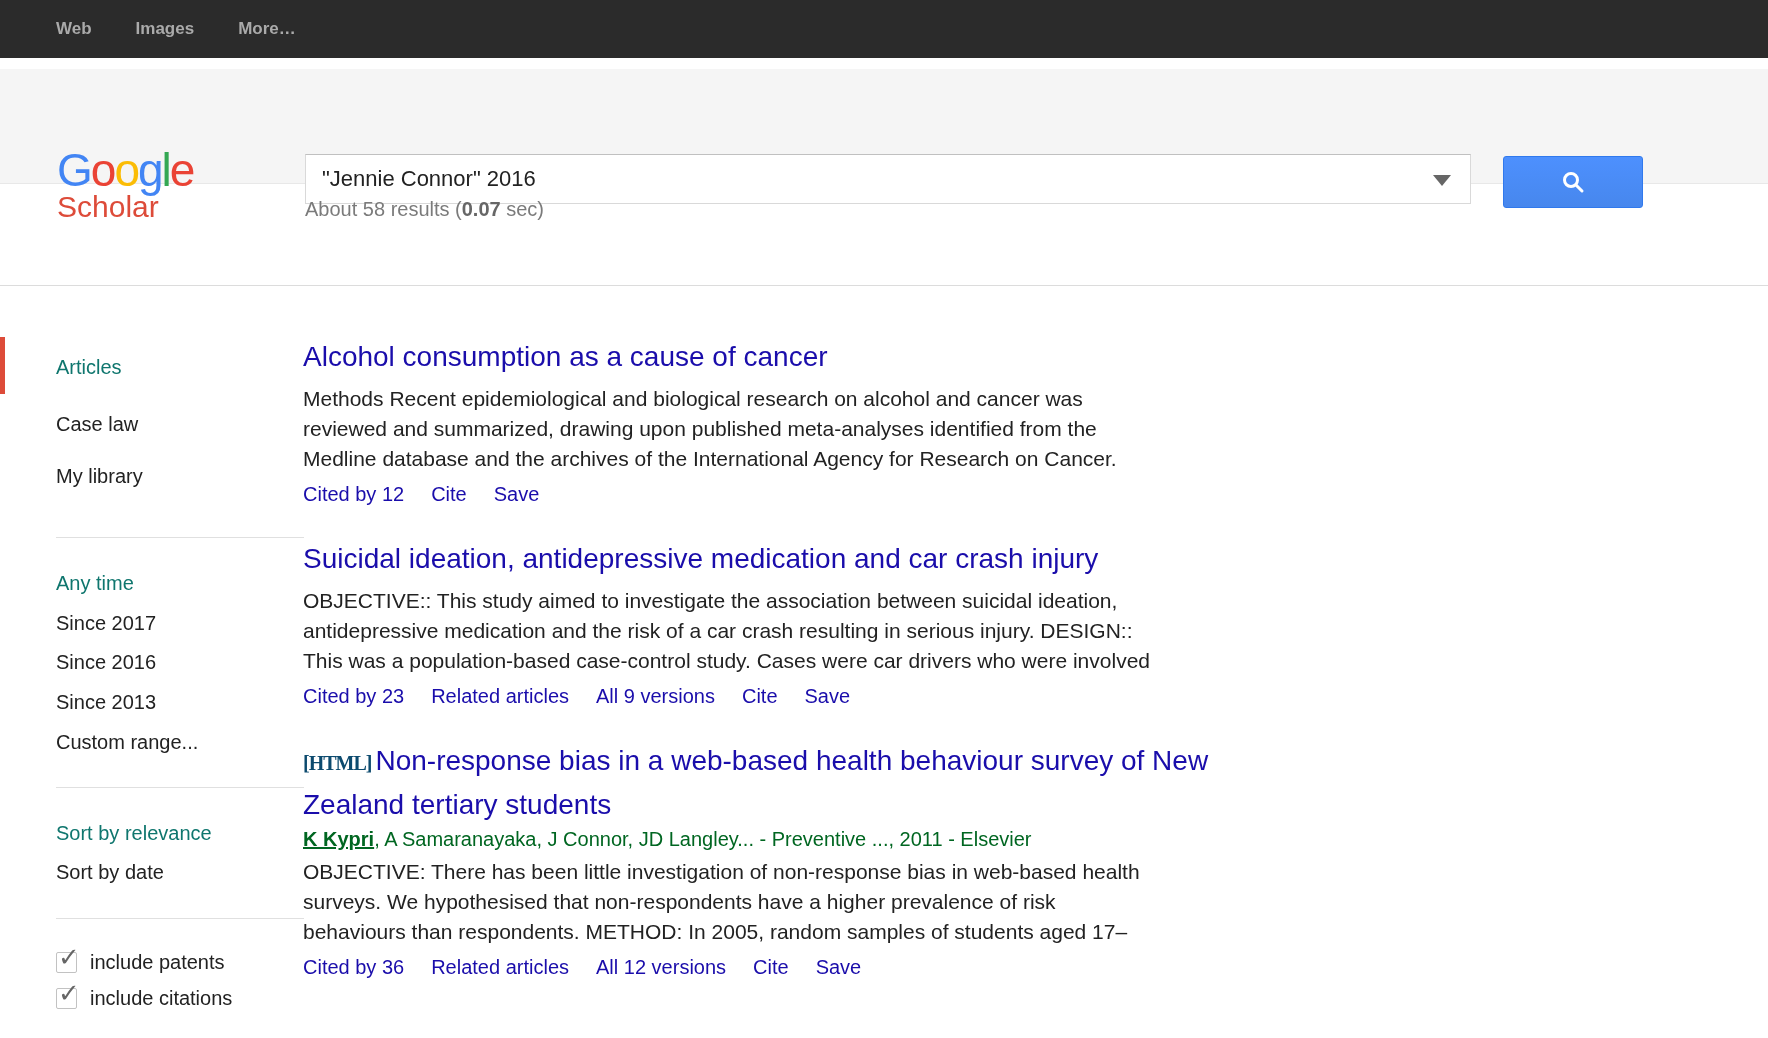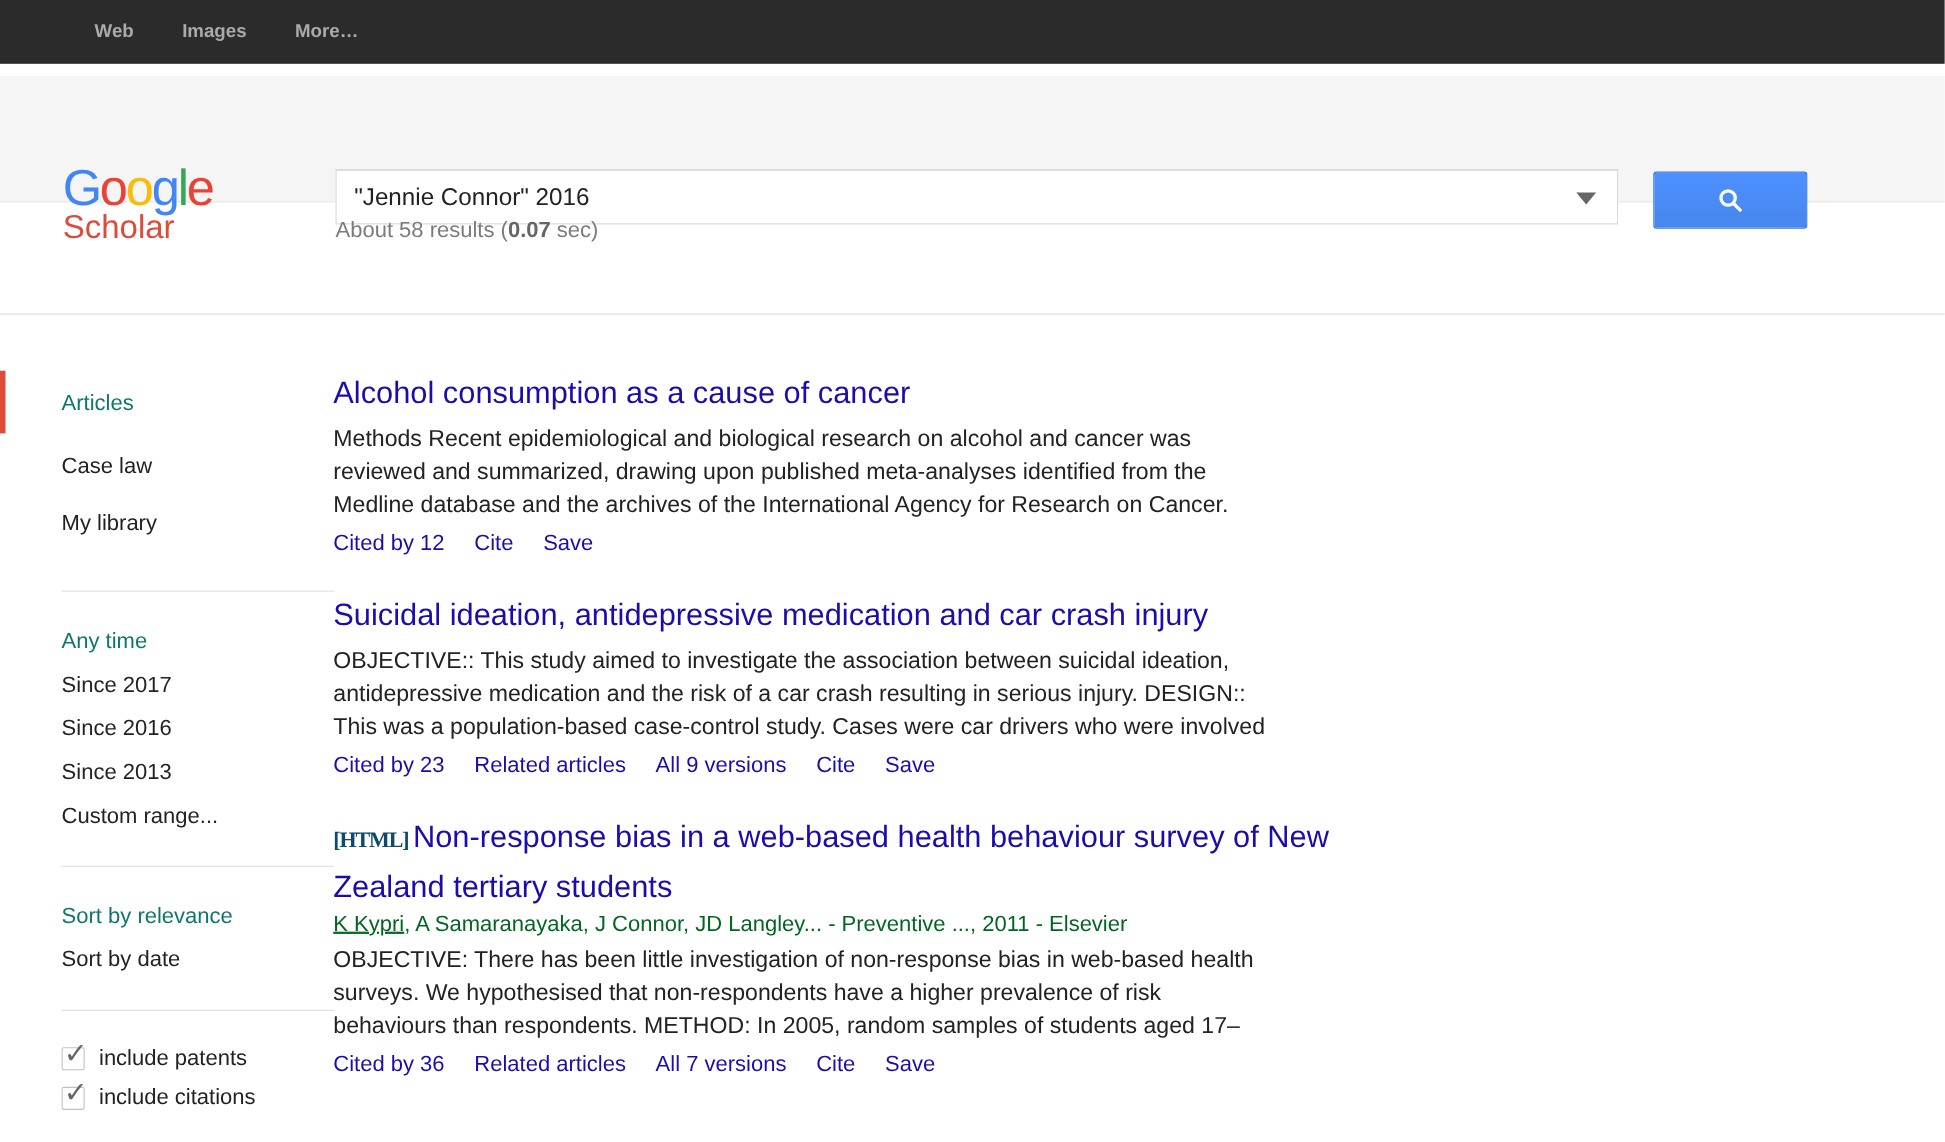--- a/index.html
+++ b/index.html
@@ -6,21 +6,21 @@
   body{
     width:1768px;height:1038px;position:relative;overflow:hidden;
     background:#ffffff;
     font-family:"Liberation Sans","DejaVu Sans",sans-serif;
     -webkit-font-smoothing:antialiased;
   }
   
   .topbar{
     position:absolute;top:0;left:0;width:1768px;height:58px;
     background:#2b2b2b;display:flex;align-items:center;
-    padding-left:86px;box-sizing:border-box;gap:44px;
+    padding-left:56px;box-sizing:border-box;gap:44px;
   }
   .topbar-item{color:#aaaaaa;font-size:17px;font-weight:bold;cursor:pointer;}
   
   .header{
     position:absolute;top:58px;left:0;width:1768px;height:115px;
     background:#f5f5f5;border-bottom:1px solid #e8e8e8;box-sizing:border-box;margin-top:11px;
   }
   .logo{
     position:absolute;left:57px;top:78px;font-size:46px;font-weight:normal;
     letter-spacing:-2px;line-height:1;cursor:pointer;user-select:none;
@@ -72,21 +72,21 @@
   
   .results{position:absolute;left:303px;top:336px;width:1110px;}
   .result{margin-bottom:32px;}
   .r-title{
     font-size:28px;line-height:42px;color:#1a0dab;cursor:pointer;
     white-space:pre-line;
   }
   .r-title .t-text{white-space:pre-line;}
   .badge{font-size:20px;font-weight:bold;color:#0c4a6e;margin-right:4px;letter-spacing:-1px;font-family:Liberation Serif, serif;}
   .r-authors{font-size:20px;color:#006621;margin-top:1px;line-height:24px;}
-  .r-authors .a-link{text-decoration:underline;cursor:pointer;}
+  .r-authors .a-link{text-decoration:underline;cursor:pointer;font-weight:bold;}
   .r-snippet{
     font-size:21px;color:#222;line-height:30px;margin-top:6px;white-space:pre-line;
   }
   .r-links{margin-top:8px;display:flex;gap:27px;}
   .rlink{font-size:20px;color:#1a0dab;cursor:pointer;line-height:24px;}
 </style>
 </head>
 <body>
 
 <div class="topbar">
@@ -177,19 +177,19 @@
   <div class="result">
     <div class="r-title"><span class="badge">[HTML]</span><span class="t-text">Non-response bias in a web-based health behaviour survey of New
 Zealand tertiary students</span></div>
     <div class="r-authors"><span class="a-link">K Kypri</span><span>, A Samaranayaka, J Connor, JD Langley... - Preventive ..., 2011 - Elsevier</span></div>
     <div class="r-snippet">OBJECTIVE: There has been little investigation of non-response bias in web-based health
 surveys. We hypothesised that non-respondents have a higher prevalence of risk
 behaviours than respondents. METHOD: In 2005, random samples of students aged 17–</div>
     <div class="r-links">
         <span class="rlink">Cited by 36</span>
         <span class="rlink">Related articles</span>
-        <span class="rlink">All 7 versions</span>
+        <span class="rlink">All 12 versions</span>
         <span class="rlink">Cite</span>
         <span class="rlink">Save</span>
       </div>
   </div>
 
 </div>
 
 </body></html>

